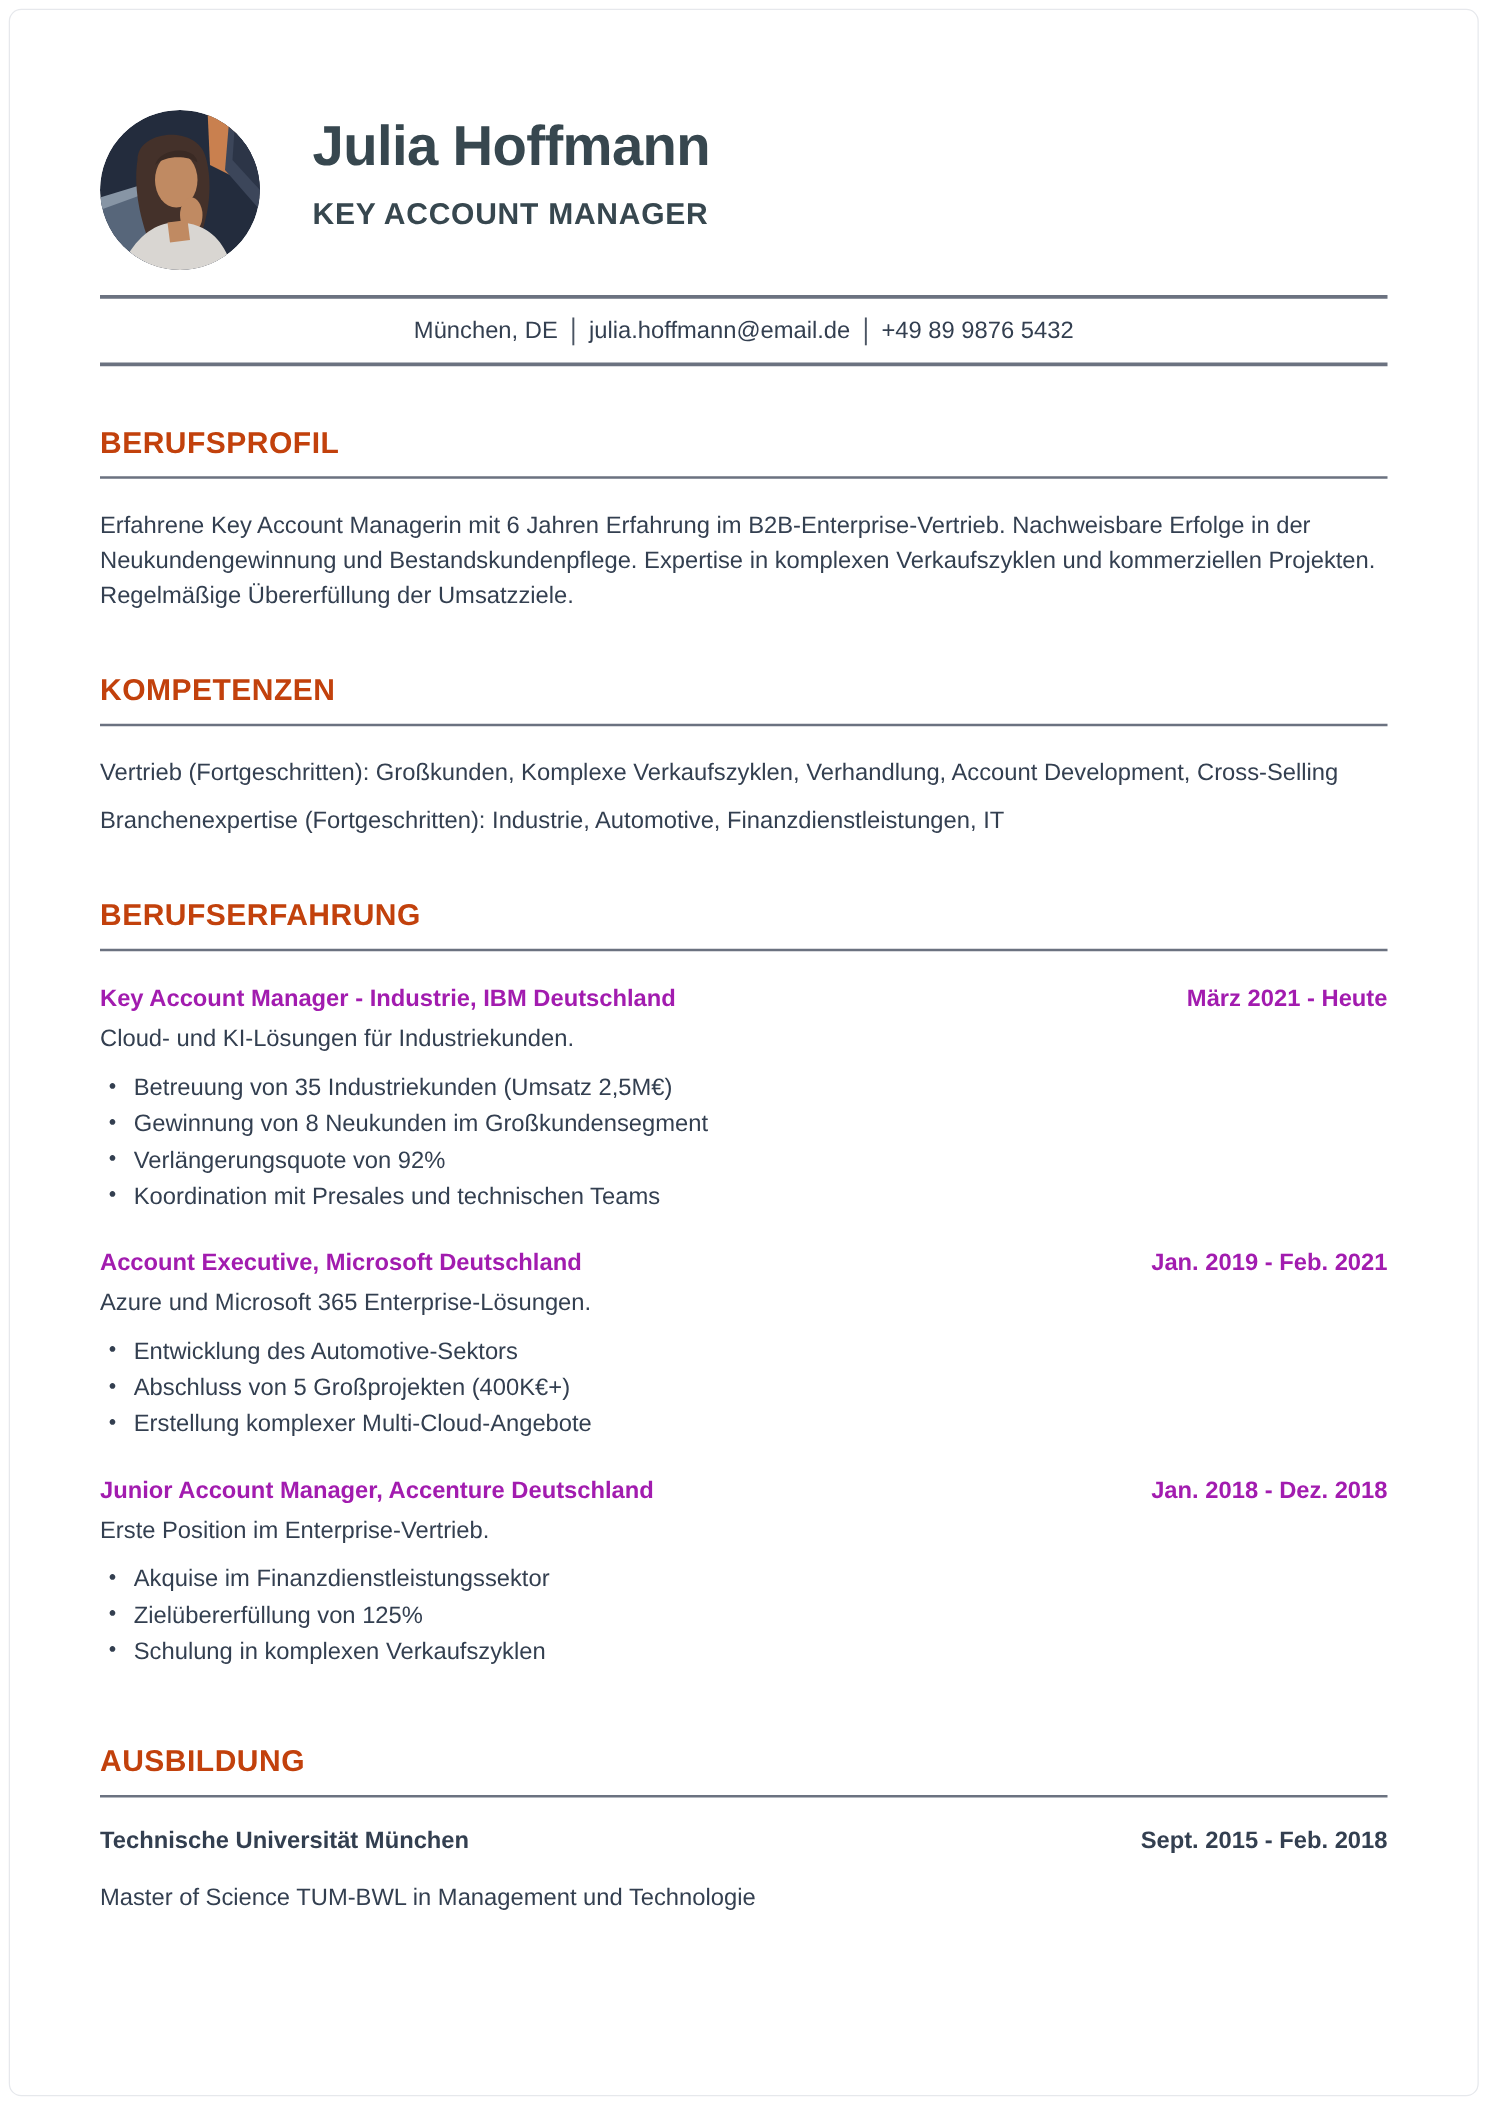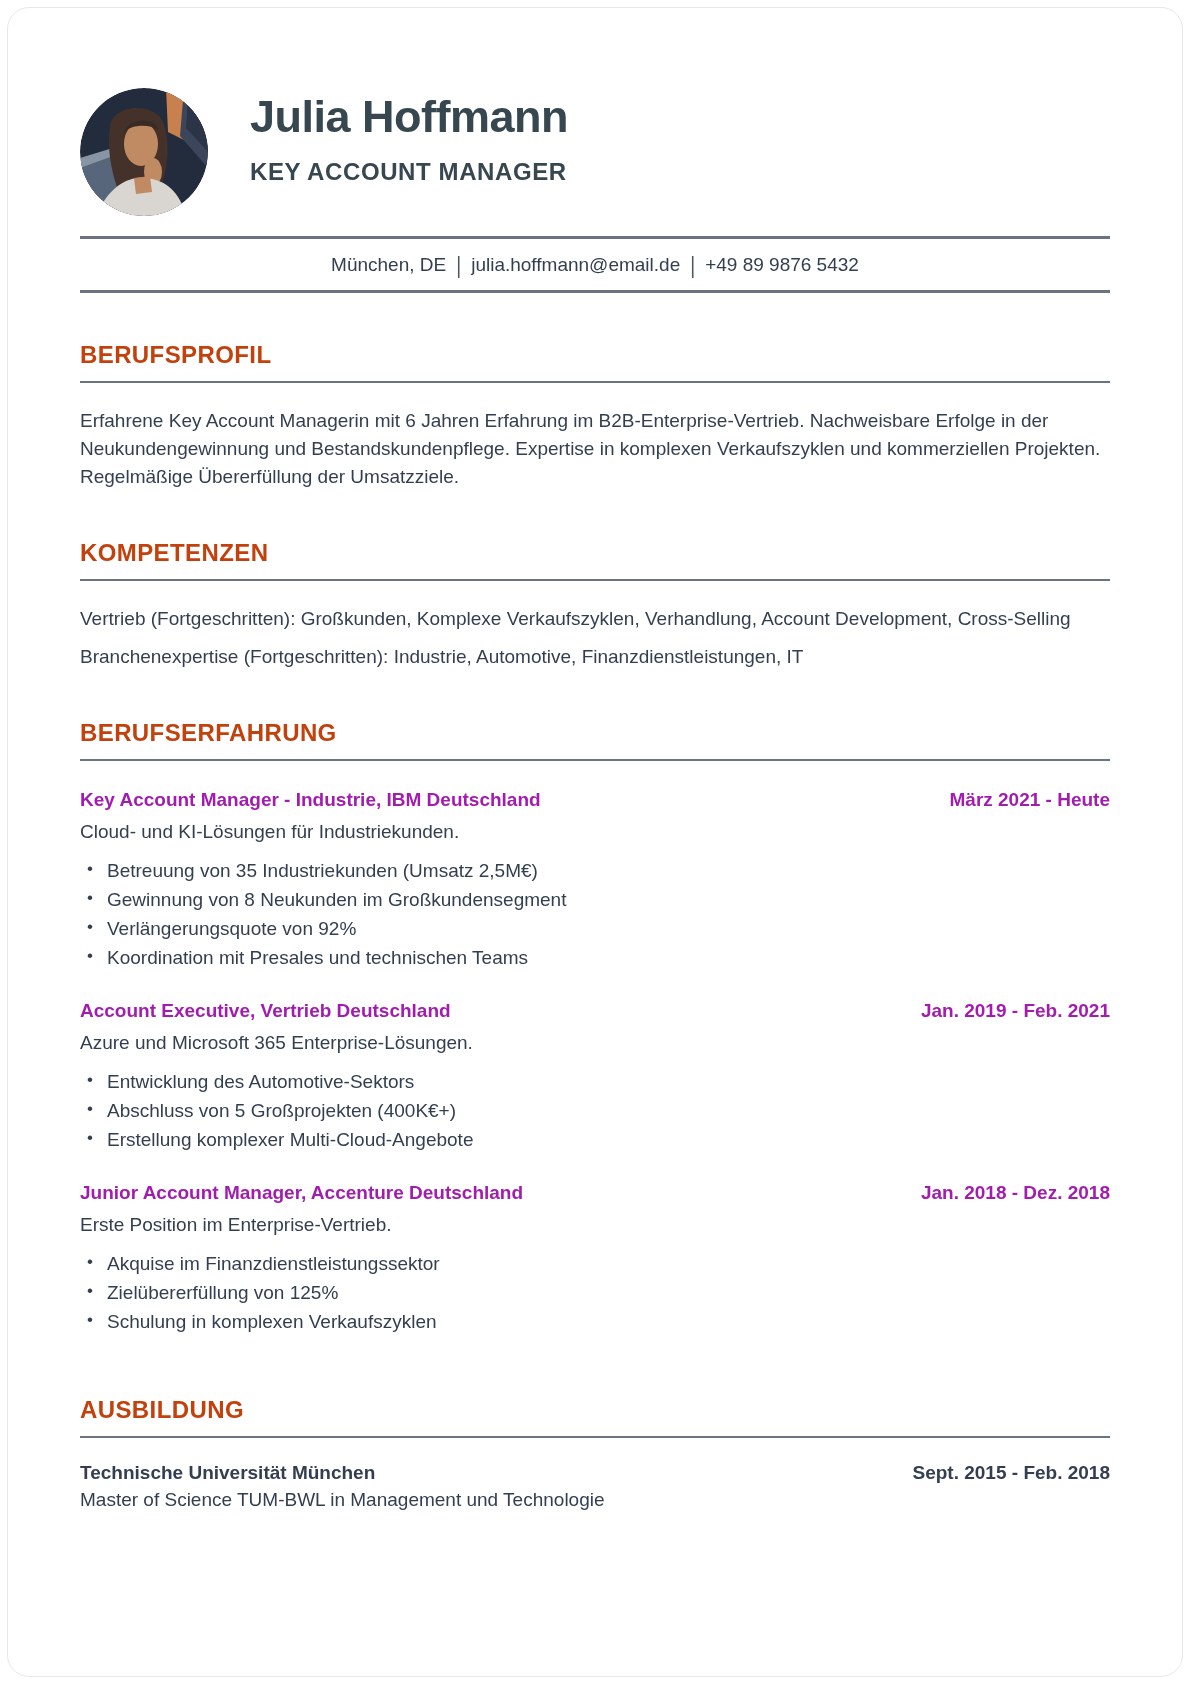--- a/index.html
+++ b/index.html
@@ -8,21 +8,21 @@
     width: 1190px;
     height: 1684px;
     position: relative;
     font-family: "Liberation Sans", "DejaVu Sans", sans-serif;
     color: #333f50;
   }
   .page {
     position: absolute;
     inset: 7px;
     border: 1px solid #e6e8ec;
-    border-radius: 22px;
+    border-radius: 10px;
     background: #ffffff;
     overflow: hidden;
   }
   .content {
     padding: 70px 72px 0 72px;
   }
 
   
   .header {
     display: flex;
@@ -135,21 +135,21 @@
   .edu-entry { margin-top: 24px; }
   .edu-header {
     display: flex;
     justify-content: space-between;
     align-items: baseline;
     font-size: 19px;
     font-weight: 700;
     color: #333f50;
   }
   .edu-degree {
-    margin-top: 2px;
+    margin-top: 21px;
     font-size: 19px;
     line-height: 28px;
   }
 </style>
 </head>
 <body>
 
 <div class="page">
   <div class="content">
 
@@ -219,21 +219,21 @@
         <ul class="bullets">
           <li>Betreuung von 35 Industriekunden (Umsatz 2,5M€)</li>
           <li>Gewinnung von 8 Neukunden im Großkundensegment</li>
           <li>Verlängerungsquote von 92%</li>
           <li>Koordination mit Presales und technischen Teams</li>
         </ul>
       </div>
 
       <div class="job">
         <div class="job-header">
-          <span>Account Executive, Vertrieb Deutschland</span>
+          <span>Account Executive, Microsoft Deutschland</span>
           <span>Jan. 2019 - Feb. 2021</span>
         </div>
         <div class="job-subtitle">Azure und Microsoft 365 Enterprise-Lösungen.</div>
         <ul class="bullets">
           <li>Entwicklung des Automotive-Sektors</li>
           <li>Abschluss von 5 Großprojekten (400K€+)</li>
           <li>Erstellung komplexer Multi-Cloud-Angebote</li>
         </ul>
       </div>
 

